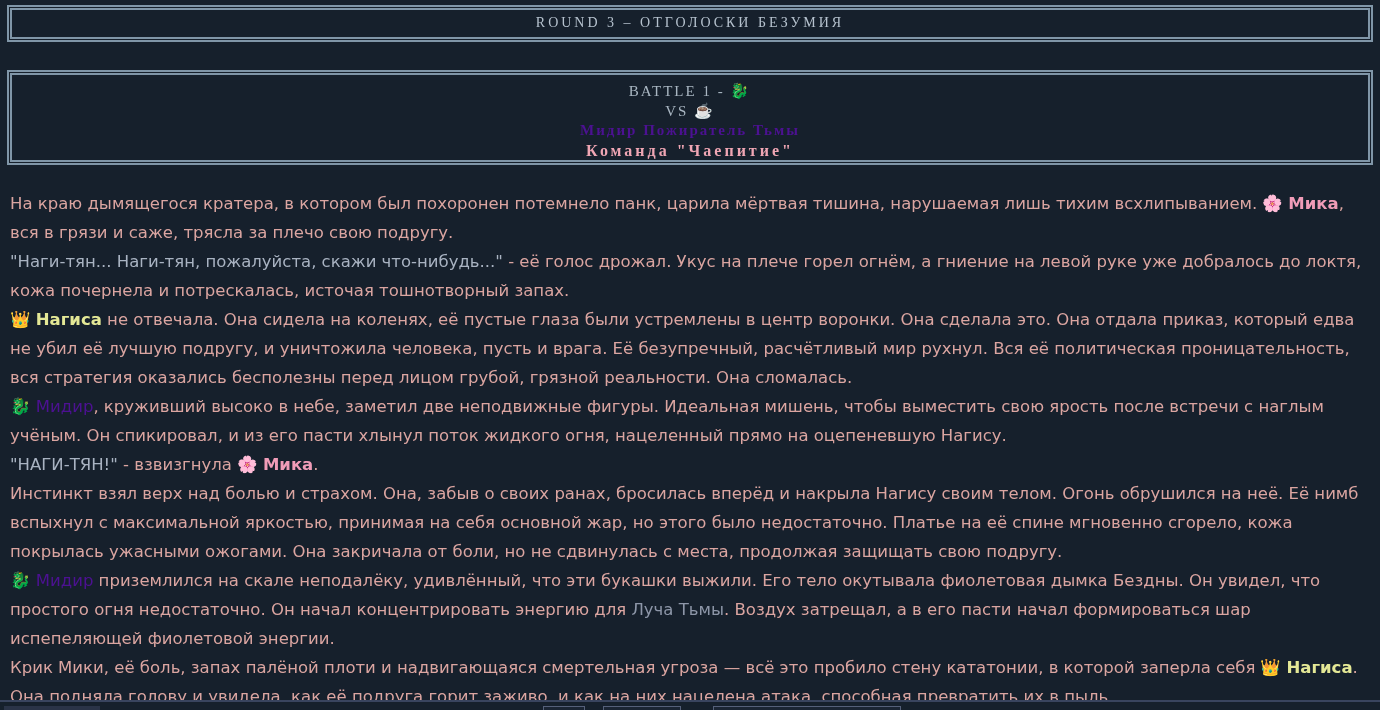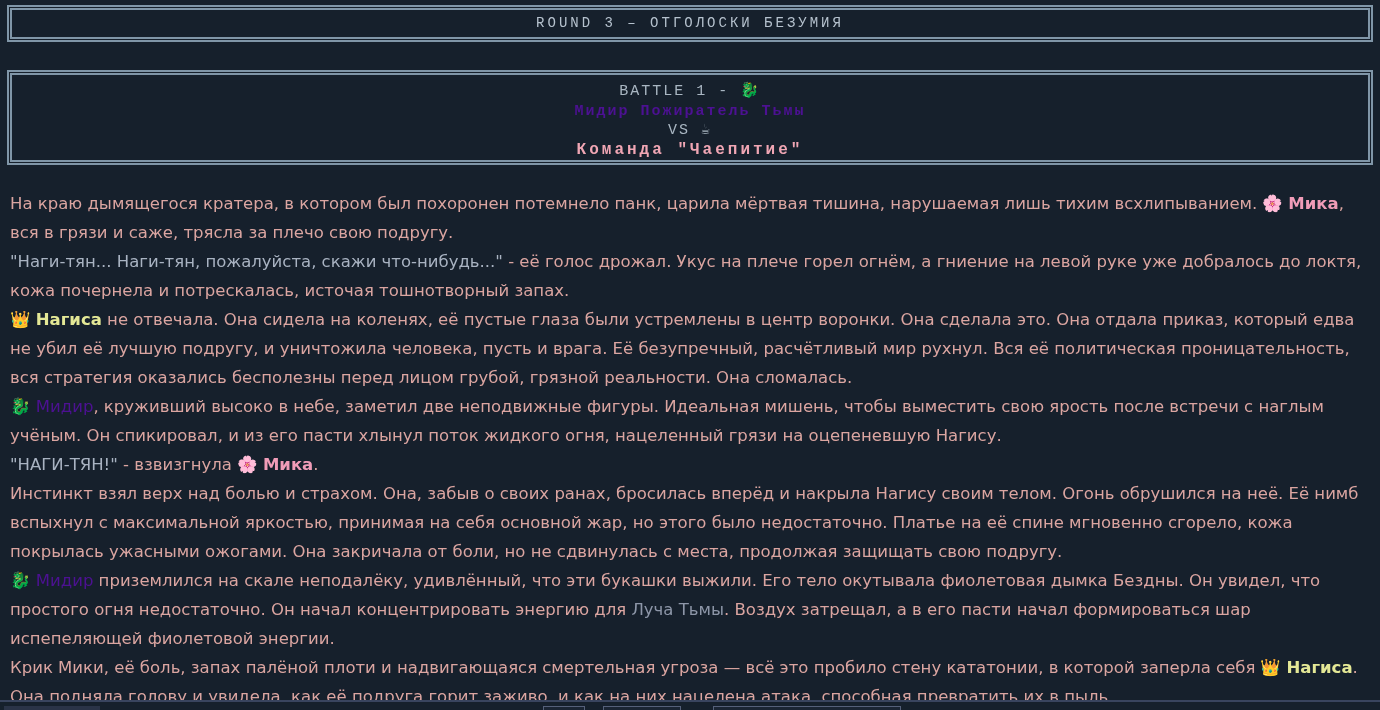--- a/index.html
+++ b/index.html
@@ -6,21 +6,21 @@
   html, body { width: 1380px; height: 710px; overflow: hidden; }
   body {
     background: #16202c;
     font-family: "DejaVu Sans", "Liberation Sans", sans-serif;
     position: relative;
   }
   .panel {
     border: 5px double #8096a8;
     margin: 17px 7px;
     text-align: center;
-    font-family: Liberation Mono, monospace;
+    font-family: Liberation Serif, serif;
   }
   .round-panel {
     margin-top: 5px;
     padding: 5px 0 6px 0;
   }
   .round-title {
     color: #b6c2ce;
     font-size: 14px;
     letter-spacing: 3px;
   }
@@ -79,30 +79,30 @@
 </style>
 </head>
 <body>
 
 <div class="panel round-panel">
   <div class="round-title">ROUND 3 – ОТГОЛОСКИ БЕЗУМИЯ</div>
 </div>
 
 <div class="panel battle-panel">
   <div class="battle-line"><span>BATTLE 1 - </span><span>🐉</span></div>
+  <div class="battle-line"><span>VS </span><span>☕</span></div>
   <div class="battle-line fighter1">Мидир Пожиратель Тьмы</div>
-  <div class="battle-line"><span>VS </span><span>☕</span></div>
   <div class="battle-line fighter2">Команда "Чаепитие"</div>
 </div>
 
 <div class="narrative">
     <div class="para"><span class="seg-body">На краю дымящегося кратера, в котором был похоронен потемнело панк, царила мёртвая тишина, нарушаемая лишь тихим всхлипыванием. </span><span class="seg-emoji">🌸 </span><span class="seg-mika">Мика</span><span class="seg-body">, вся в грязи и саже, трясла за плечо свою подругу.</span></div>
     <div class="para"><span class="seg-quote">"Наги-тян... Наги-тян, пожалуйста, скажи что-нибудь..."</span><span class="seg-body"> - её голос дрожал. Укус на плече горел огнём, а гниение на левой руке уже добралось до локтя, кожа почернела и потрескалась, источая тошнотворный запах.</span></div>
     <div class="para"><span class="seg-emoji">👑 </span><span class="seg-nagisa">Нагиса</span><span class="seg-body"> не отвечала. Она сидела на коленях, её пустые глаза были устремлены в центр воронки. Она сделала это. Она отдала приказ, который едва не убил её лучшую подругу, и уничтожила человека, пусть и врага. Её безупречный, расчётливый мир рухнул. Вся её политическая проницательность, вся стратегия оказались бесполезны перед лицом грубой, грязной реальности. Она сломалась.</span></div>
-    <div class="para"><span class="seg-emoji">🐉 </span><span class="seg-midir">Мидир</span><span class="seg-body">, круживший высоко в небе, заметил две неподвижные фигуры. Идеальная мишень, чтобы выместить свою ярость после встречи с наглым учёным. Он спикировал, и из его пасти хлынул поток жидкого огня, нацеленный грязи на оцепеневшую Нагису.</span></div>
+    <div class="para"><span class="seg-emoji">🐉 </span><span class="seg-midir">Мидир</span><span class="seg-body">, круживший высоко в небе, заметил две неподвижные фигуры. Идеальная мишень, чтобы выместить свою ярость после встречи с наглым учёным. Он спикировал, и из его пасти хлынул поток жидкого огня, нацеленный прямо на оцепеневшую Нагису.</span></div>
     <div class="para"><span class="seg-quote">"НАГИ-ТЯН!"</span><span class="seg-body"> - взвизгнула </span><span class="seg-emoji">🌸 </span><span class="seg-mika">Мика</span><span class="seg-body">.</span></div>
     <div class="para"><span class="seg-body">Инстинкт взял верх над болью и страхом. Она, забыв о своих ранах, бросилась вперёд и накрыла Нагису своим телом. Огонь обрушился на неё. Её нимб вспыхнул с максимальной яркостью, принимая на себя основной жар, но этого было недостаточно. Платье на её спине мгновенно сгорело, кожа покрылась ужасными ожогами. Она закричала от боли, но не сдвинулась с места, продолжая защищать свою подругу.</span></div>
     <div class="para"><span class="seg-emoji">🐉 </span><span class="seg-midir">Мидир</span><span class="seg-body"> приземлился на скале неподалёку, удивлённый, что эти букашки выжили. Его тело окутывала фиолетовая дымка Бездны. Он увидел, что простого огня недостаточно. Он начал концентрировать энергию для </span><span class="seg-ability">Луча Тьмы</span><span class="seg-body">. Воздух затрещал, а в его пасти начал формироваться шар испепеляющей фиолетовой энергии.</span></div>
     <div class="para"><span class="seg-body">Крик Мики, её боль, запах палёной плоти и надвигающаяся смертельная угроза — всё это пробило стену кататонии, в которой заперла себя </span><span class="seg-emoji">👑 </span><span class="seg-nagisa">Нагиса</span><span class="seg-body">. Она подняла голову и увидела, как её подруга горит заживо, и как на них нацелена атака, способная превратить их в пыль.</span></div>
   </div>
 
 <div class="bottom-edge">
   <div class="partial-box pb-1"></div>
   <div class="partial-box pb-2"></div>
   <div class="partial-box pb-3"></div>

